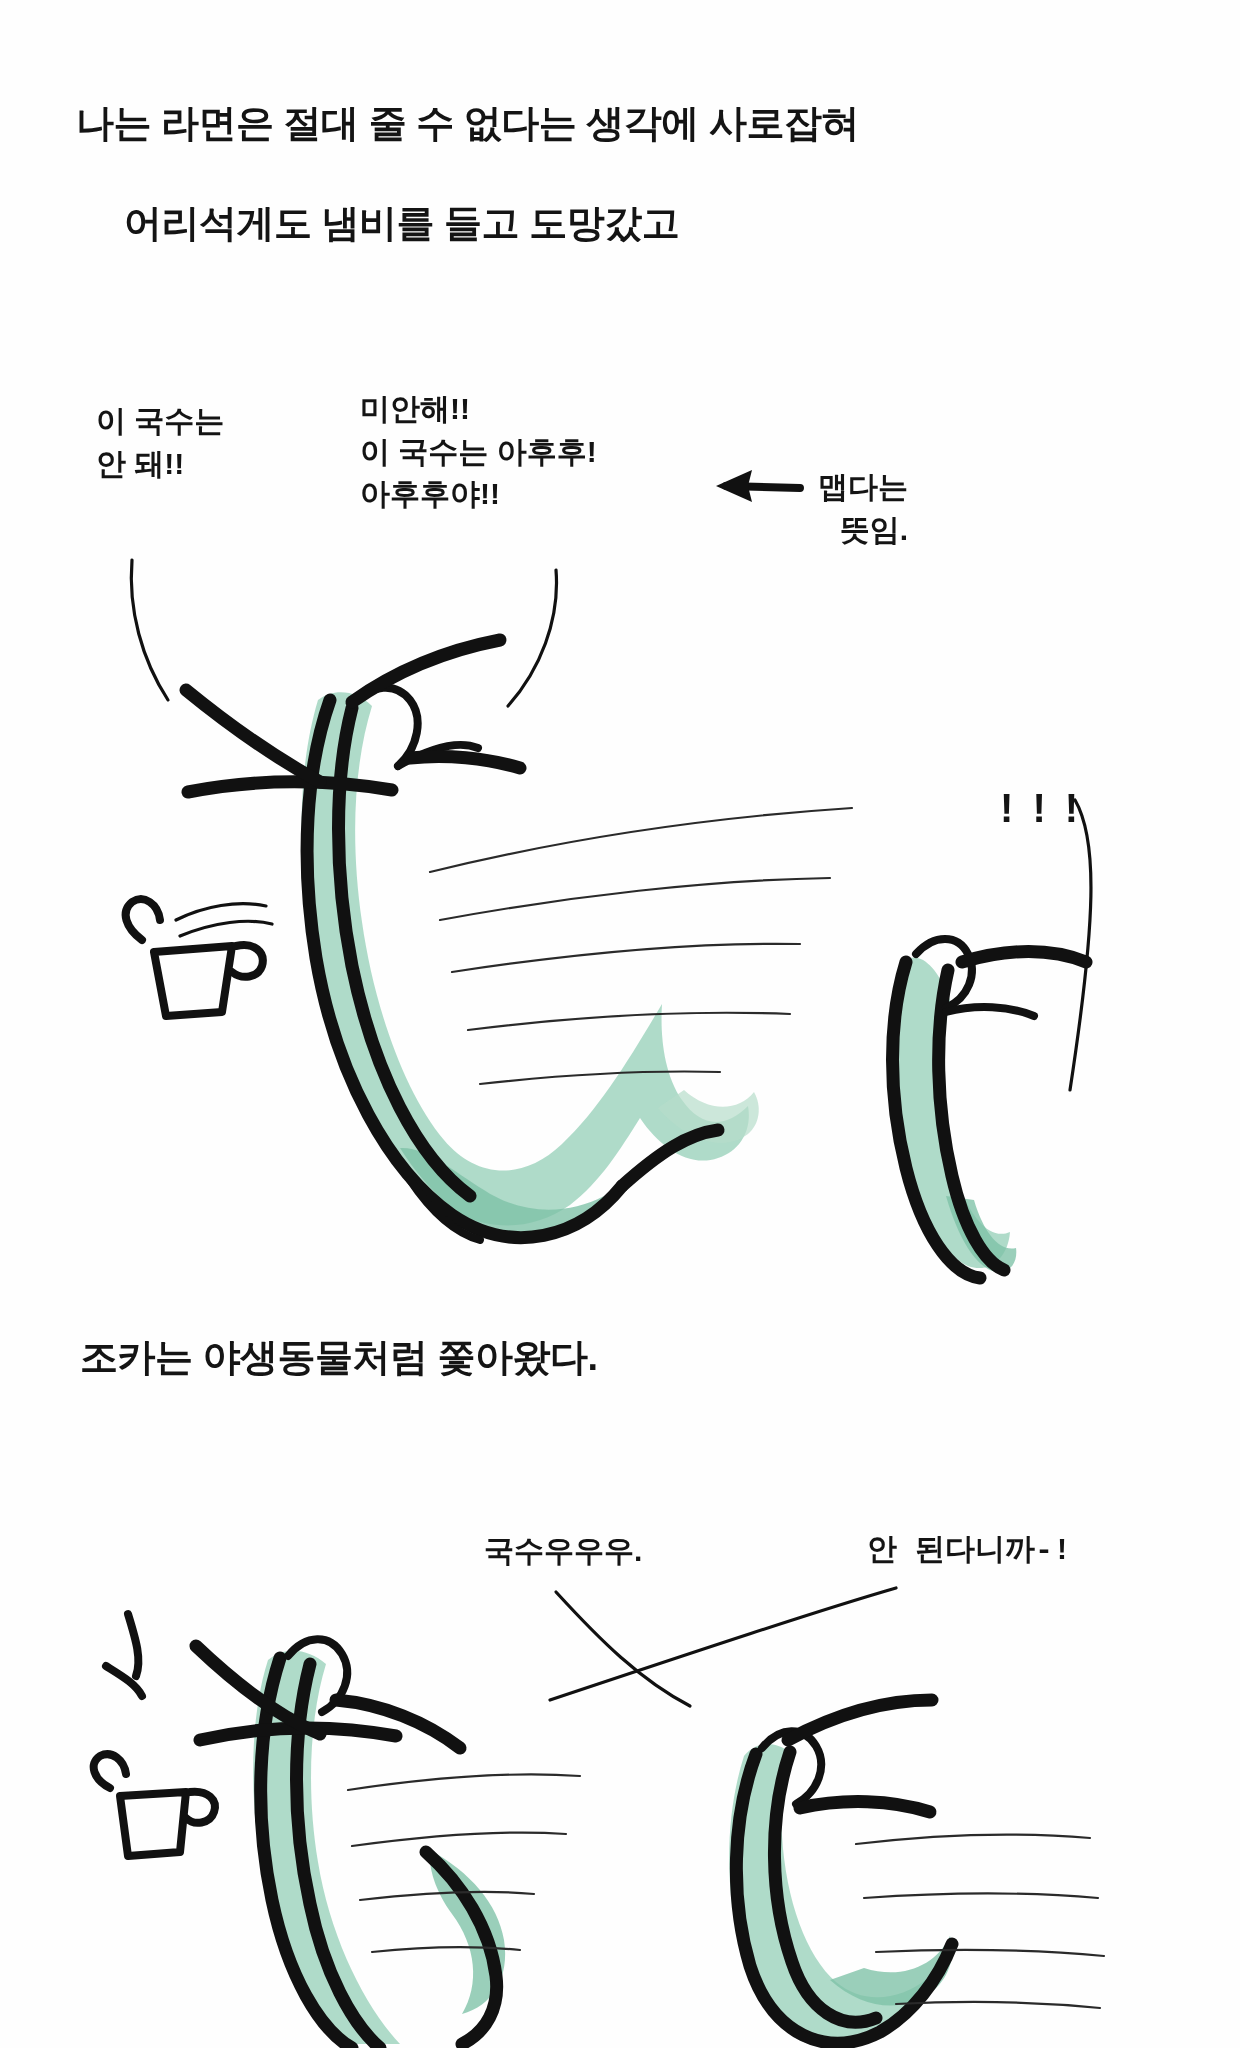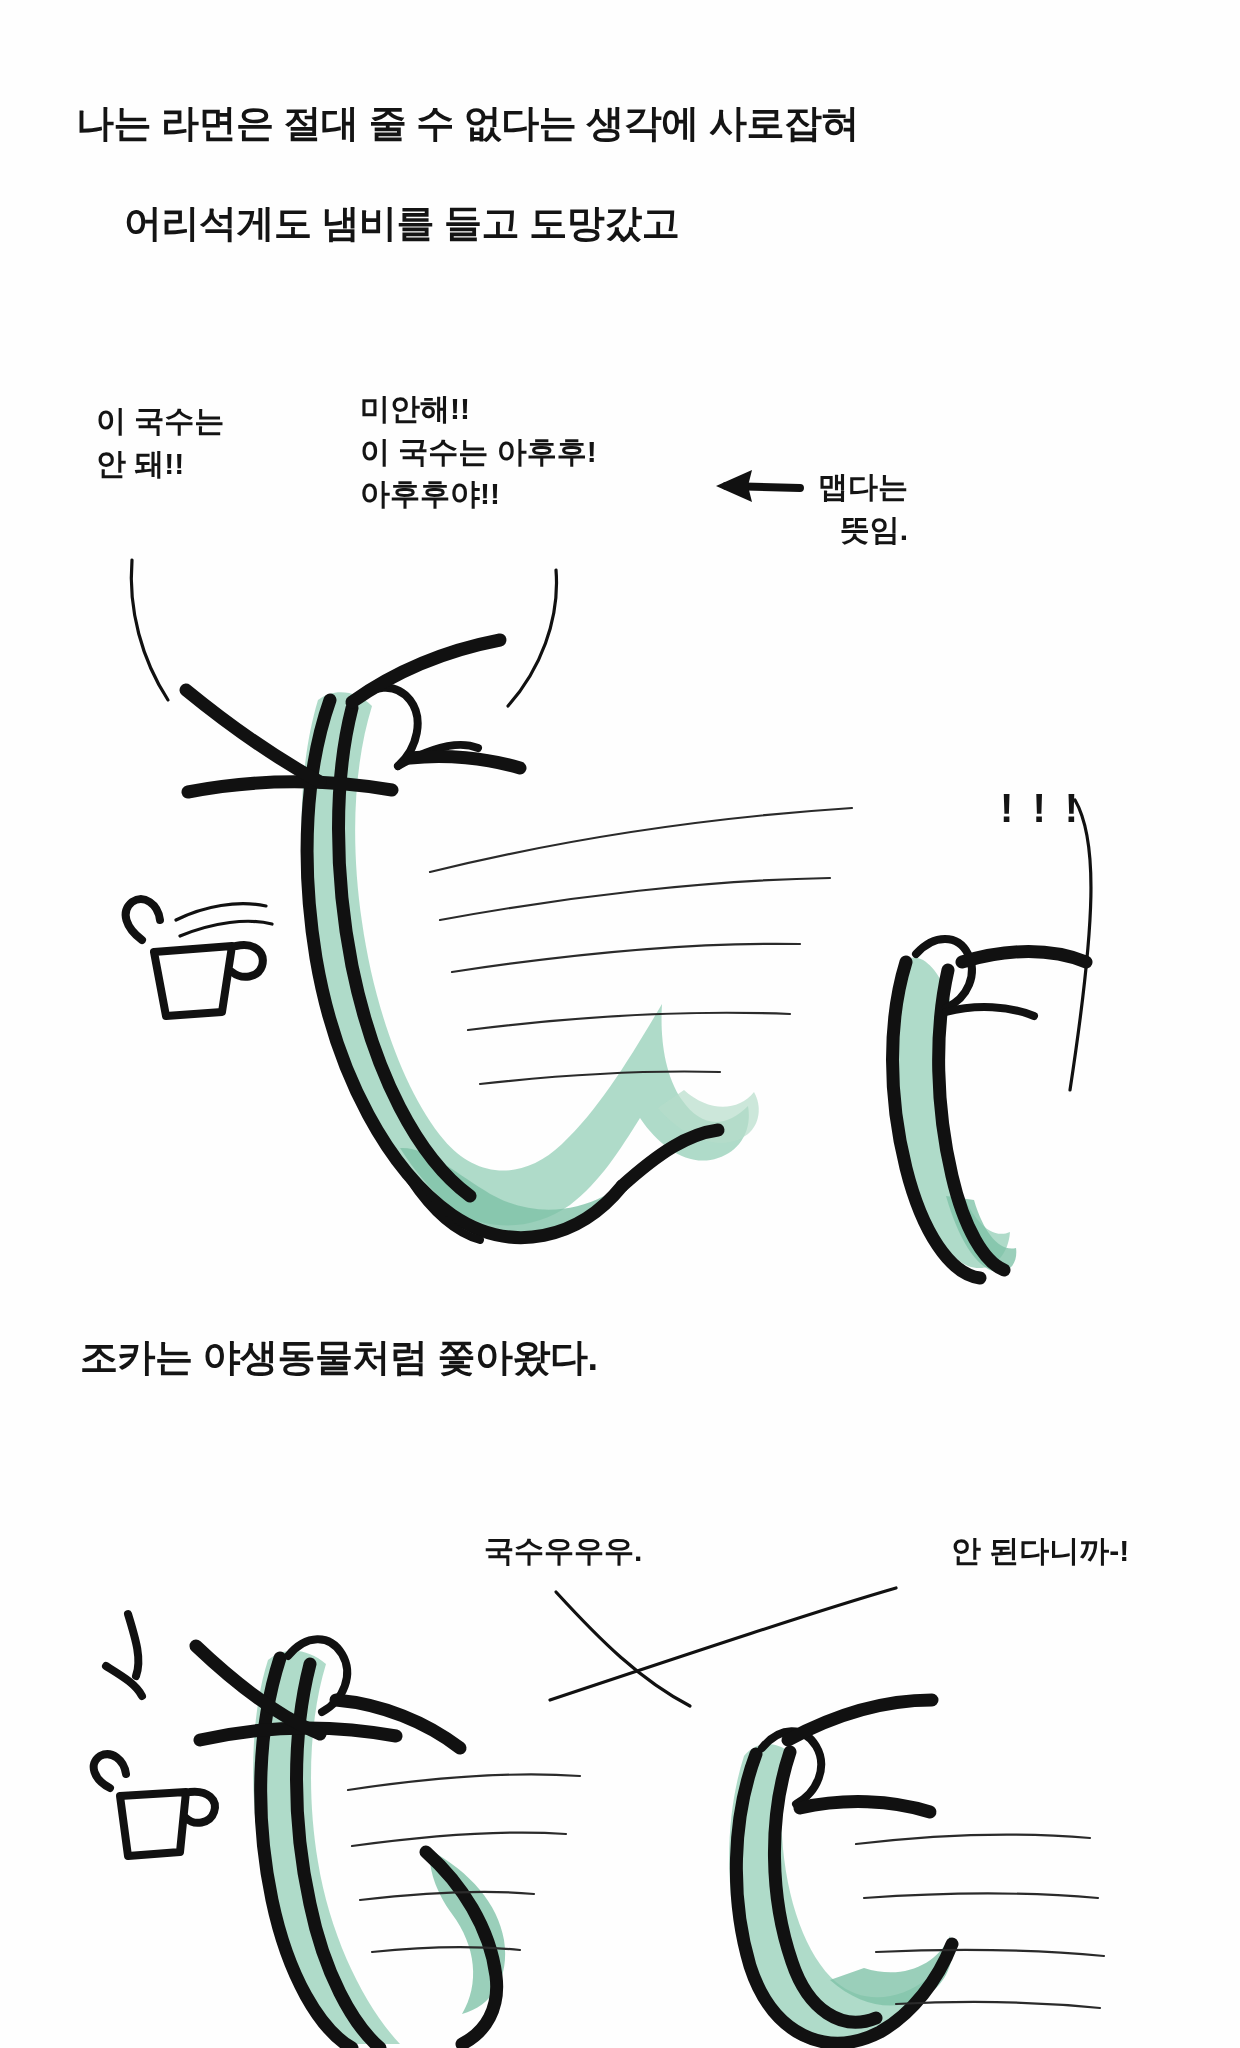--- a/index.html
+++ b/index.html
@@ -40,21 +40,21 @@
     font-weight: 600;
     line-height: 1.42;
     color: #141414;
     white-space: pre;
   }
   #speech-left-1    { left: 96px;  top: 400px; }
   #speech-center-1  { left: 360px; top: 388px; }
   #annotation-spicy { left: 818px; top: 466px; text-align: right; }
   #exclaim-1        { left: 1000px; top: 780px; font-size: 40px; font-weight: 700; letter-spacing: 4px; }
   #speech-noodle-2  { left: 484px; top: 1530px; }
-  #speech-no-2      { left: 951px; top: 1530px; }
+  #speech-no-2      { left: 867px; top: 1530px; font-family: Liberation Mono, monospace; }
 
   .art-layer {
     position: absolute;
     left: 0; top: 0;
     width: 1240px;
     height: 2048px;
     pointer-events: none;
   }
   .ink { fill: none; stroke: #111111; stroke-linecap: round; stroke-linejoin: round; }
   .ink-thick { stroke-width: 13; }

